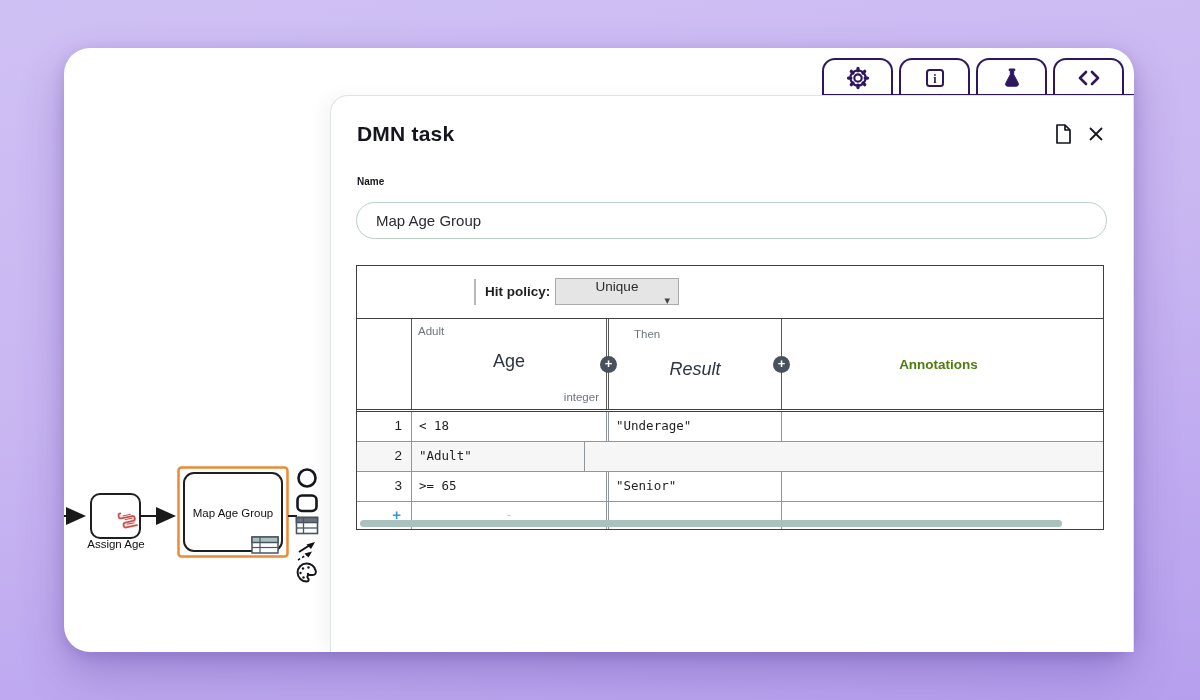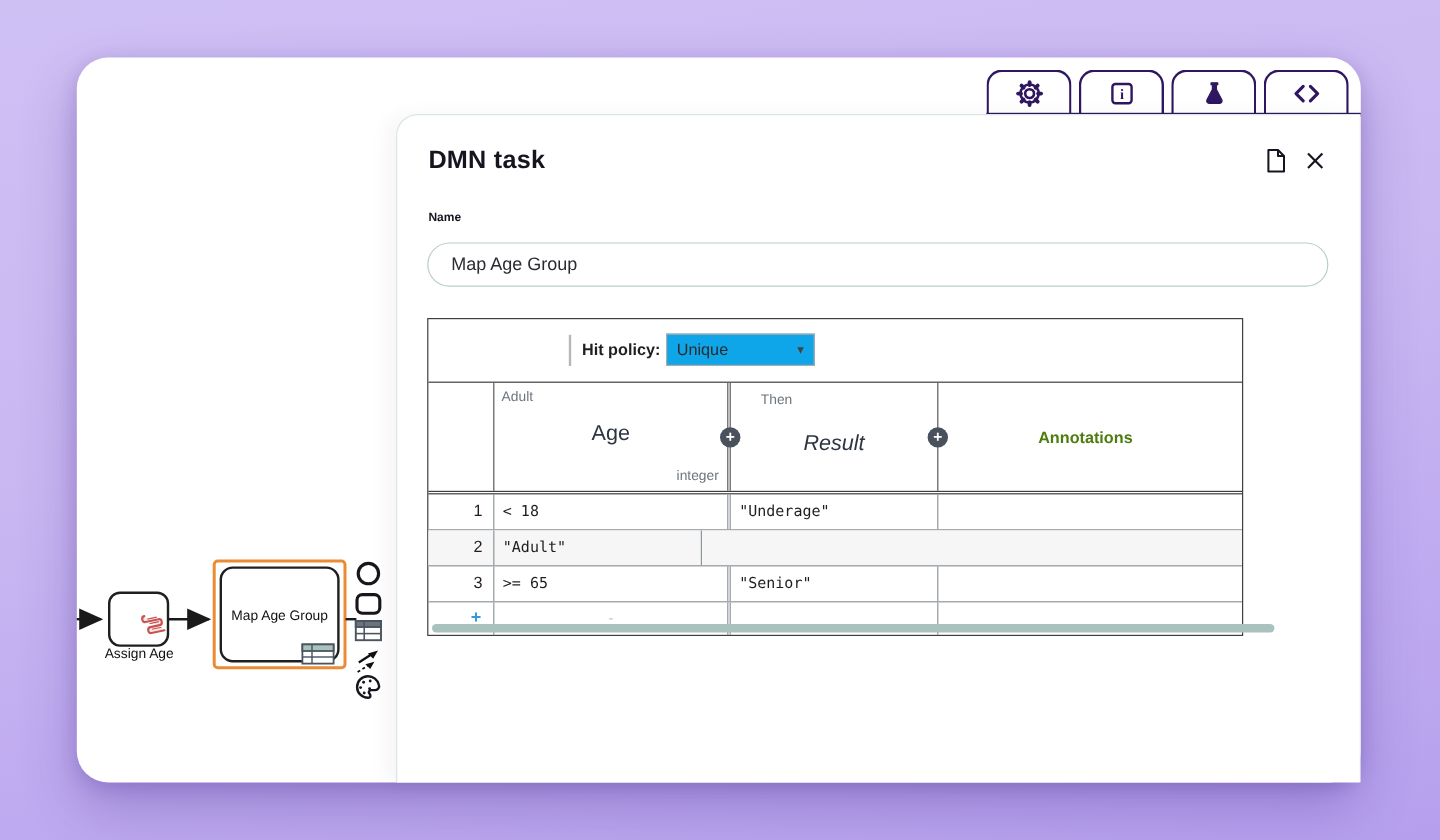--- a/index.html
+++ b/index.html
@@ -29,29 +29,29 @@
   .panel-title{position:absolute;left:26px;top:26px;font-size:21px;font-weight:700;
     color:#15151f;letter-spacing:.2px;}
   .panel-icons{position:absolute;right:28px;top:27px;display:flex;gap:14px;align-items:center;}
   .name-label{position:absolute;left:26px;top:80px;font-size:10px;font-weight:700;color:#15151f;}
   .name-input{position:absolute;left:25px;top:106px;width:751px;height:37px;
     border:1.6px solid #b9cfc7;border-radius:19px;box-sizing:border-box;
     font-family:"Liberation Sans",sans-serif;font-size:15px;color:#2b2b33;
     padding:0 0 0 19px;outline:none;background:#fff;}
 
   
-  .dtable{position:absolute;left:25px;top:169px;width:680px;
+  .dtable{position:absolute;left:25px;top:169px;width:748px;
     border:1.5px solid #3f3f3f;box-sizing:border-box;background:#fff;}
   .hp-row{position:relative;height:52px;border-bottom:1.5px solid #3f3f3f;}
   .hp-bar{position:absolute;left:117px;top:13px;width:2px;height:26px;background:#b7b7b7;}
   .hp-label{position:absolute;left:128px;top:0;line-height:52px;
     font-size:13.5px;font-weight:700;color:#1f1f1f;}
   .hp-select{position:absolute;left:198px;top:12px;width:124px;height:27px;
     border:1px solid #ababab;box-sizing:border-box;display:flex;align-items:center;
-    padding:0 8px;font-size:13.5px;color:#2b2b2b;cursor:pointer;background:#0ea5e9;}
+    padding:0 8px;font-size:13.5px;color:#2b2b2b;cursor:pointer;background:#e5e5e5;flex-direction:column;}
   .hp-select .chev{margin-left:auto;font-size:11px;color:#444;}
 
   .hd-row{position:relative;display:flex;height:90px;border-bottom:3px double #3f3f3f;}
   .c-num{width:55px;flex:none;box-sizing:border-box;border-right:1px solid #5a5a5a;}
   .c-in{width:197px;flex:none;box-sizing:border-box;border-right:3px double #5a5a5a;position:relative;}
   .c-out{width:173px;flex:none;box-sizing:border-box;border-right:1px solid #5a5a5a;position:relative;}
   .c-ann{flex:1;position:relative;}
   .lbl-sm{position:absolute;font-size:11.5px;color:#6c7680;}
   .when{left:6px;top:6px;} .then{left:8px;top:9px;margin-left:17px;}
   .coltype{position:absolute;right:7px;bottom:6px;font-size:11.5px;color:#6c7680;}

